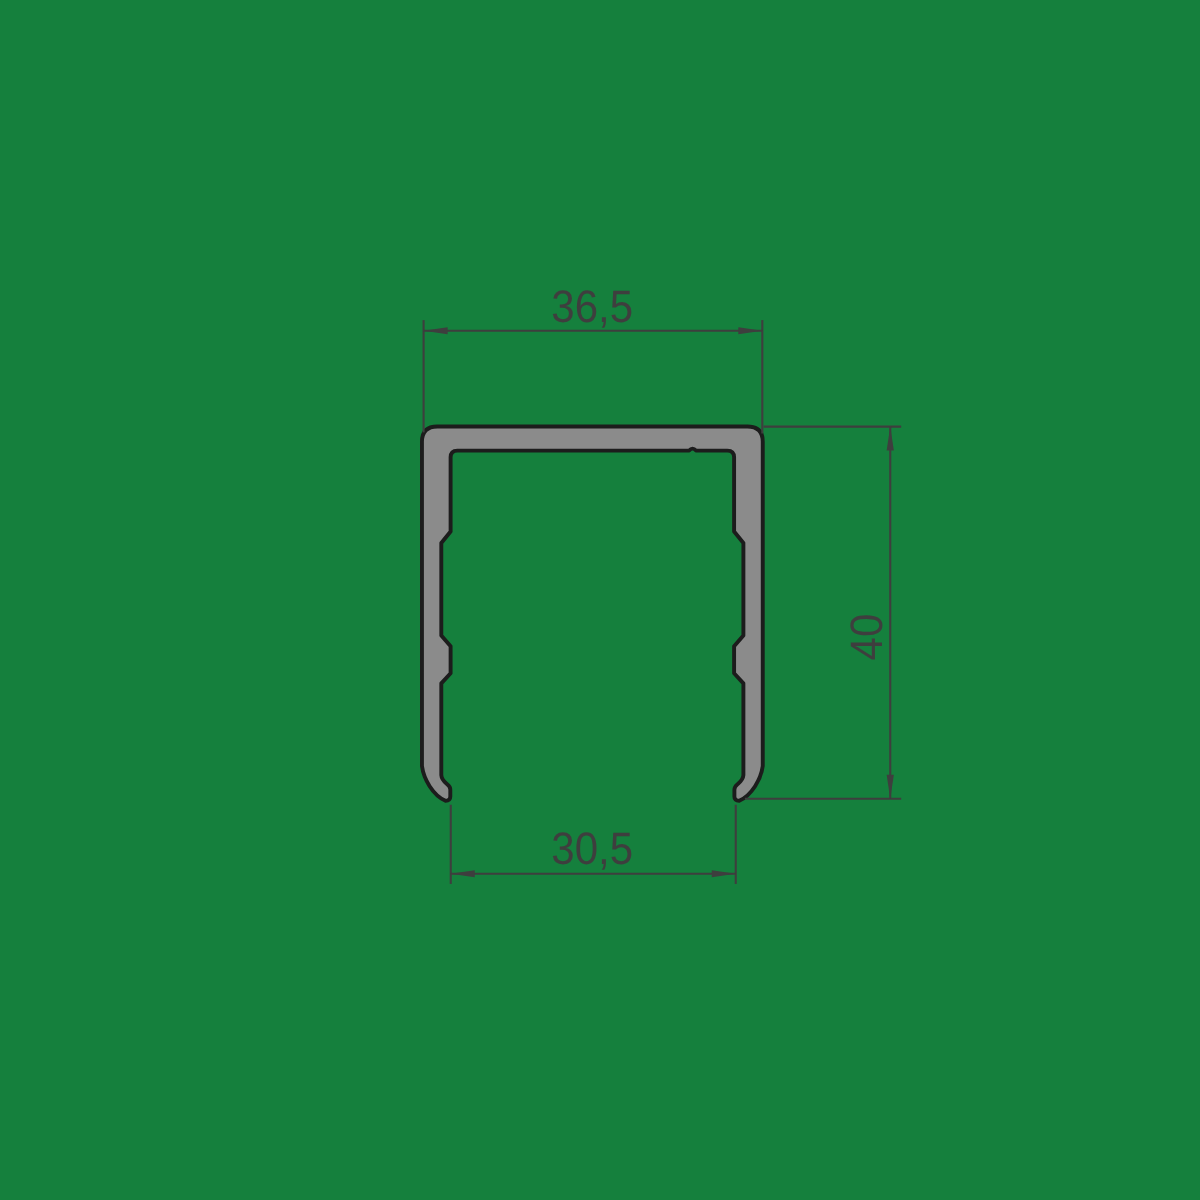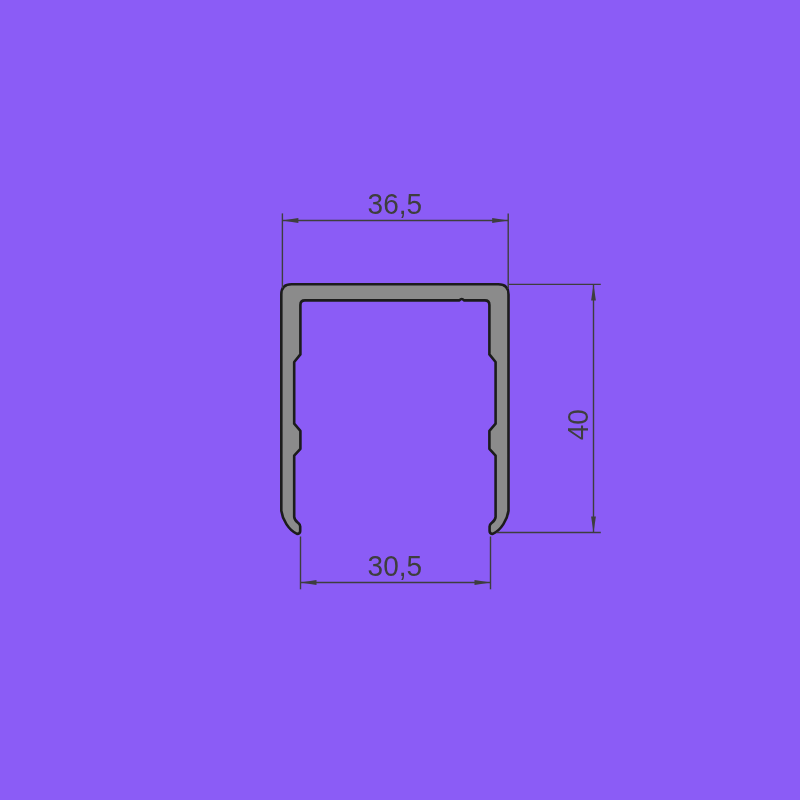--- a/index.html
+++ b/index.html
@@ -1,16 +1,16 @@
 <!DOCTYPE html>
 <html><head>
 <meta charset="utf-8">
 <style>
   html,body{margin:0;padding:0;background:#ffffff;}
-  .page{width:800px;height:800px;position:relative;background:#8b5cf6;}
+  .page{width:800px;height:800px;position:relative;background:#15803d;}
   svg{position:absolute;top:0;left:0;}
   text{font-family:"Liberation Sans",sans-serif;font-size:28px;fill:#3e3e3e;}
 </style>
 </head>
 <body>
 <div class="page">
 <svg width="800" height="800" viewBox="0 0 800 800">
 
   <path d="M 281.3 294.5
            Q 281.3 284.3 291.5 284.3

